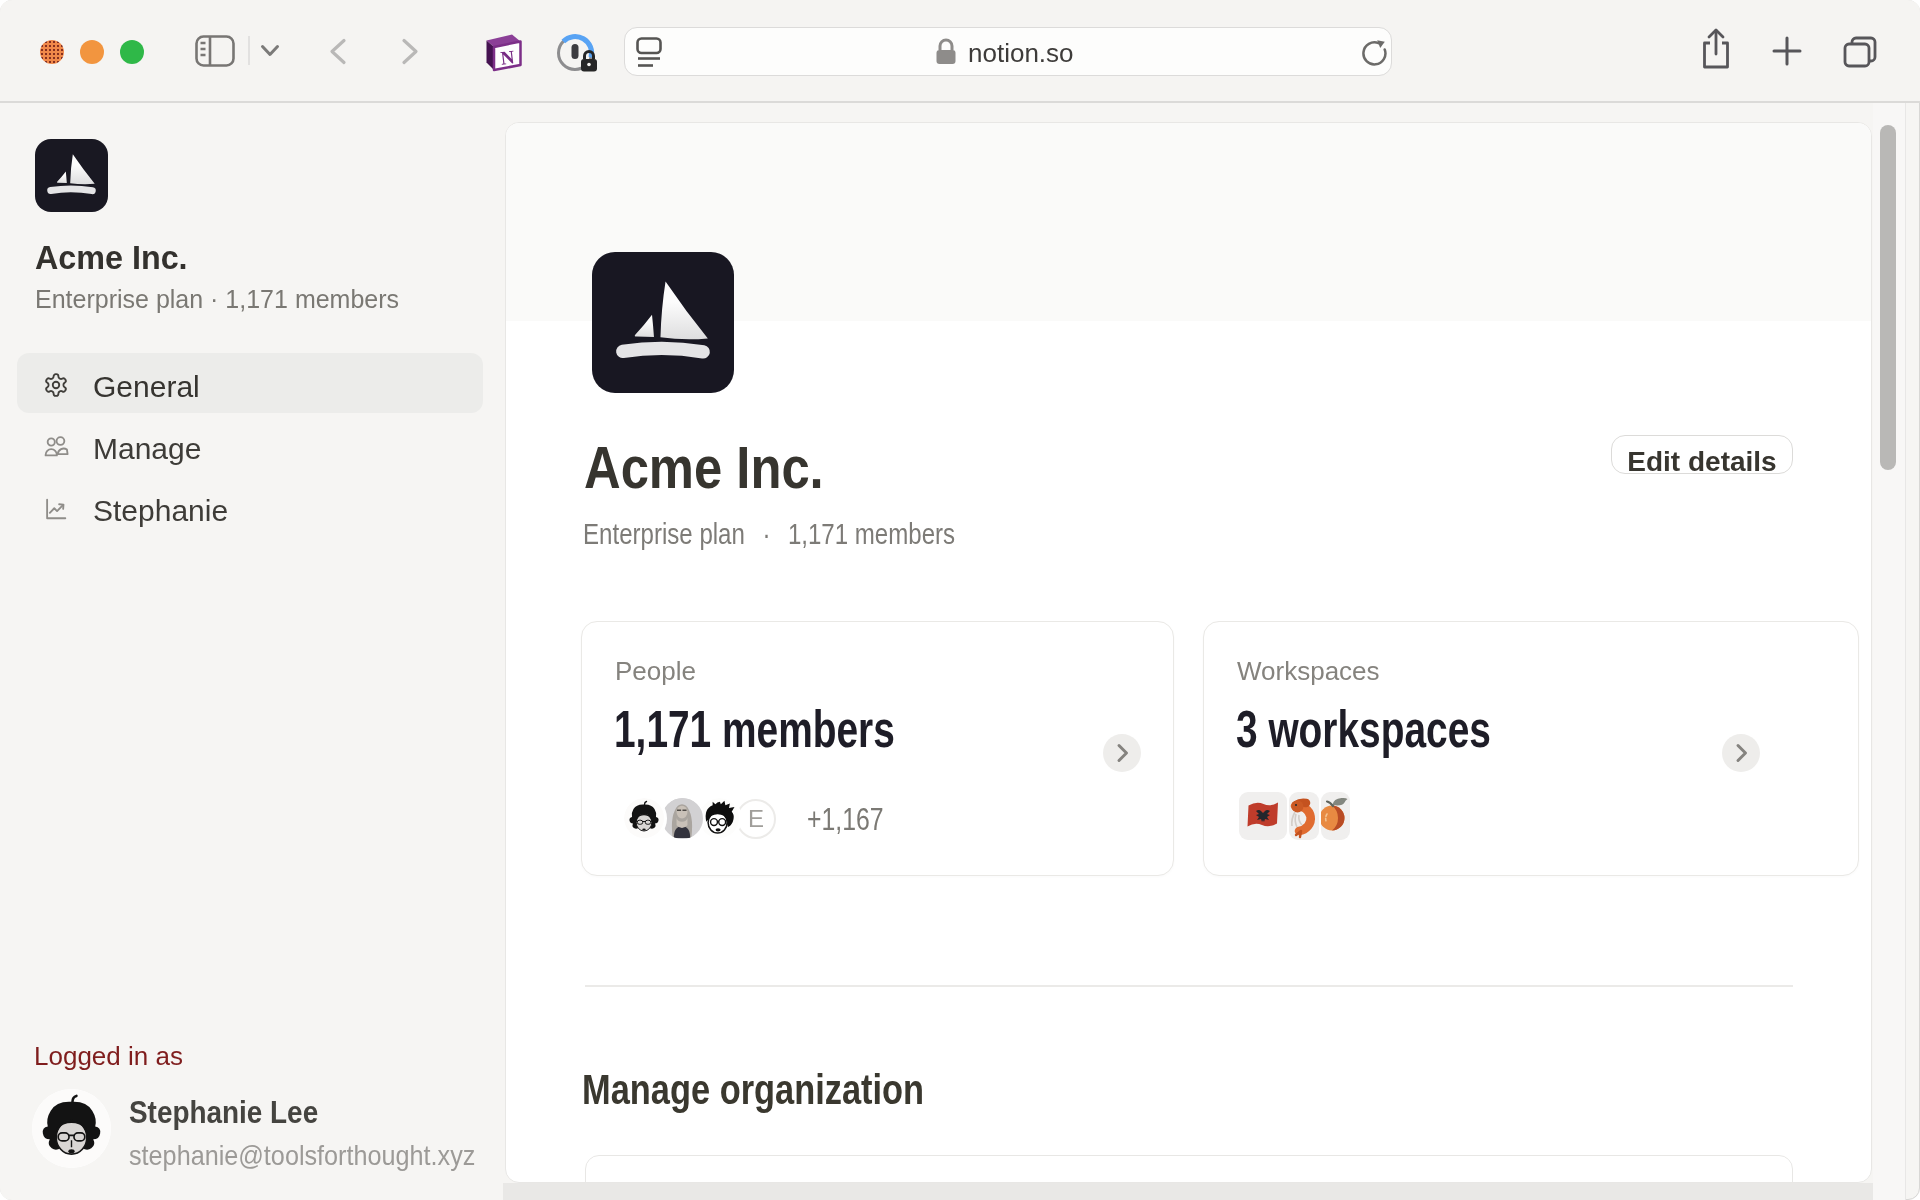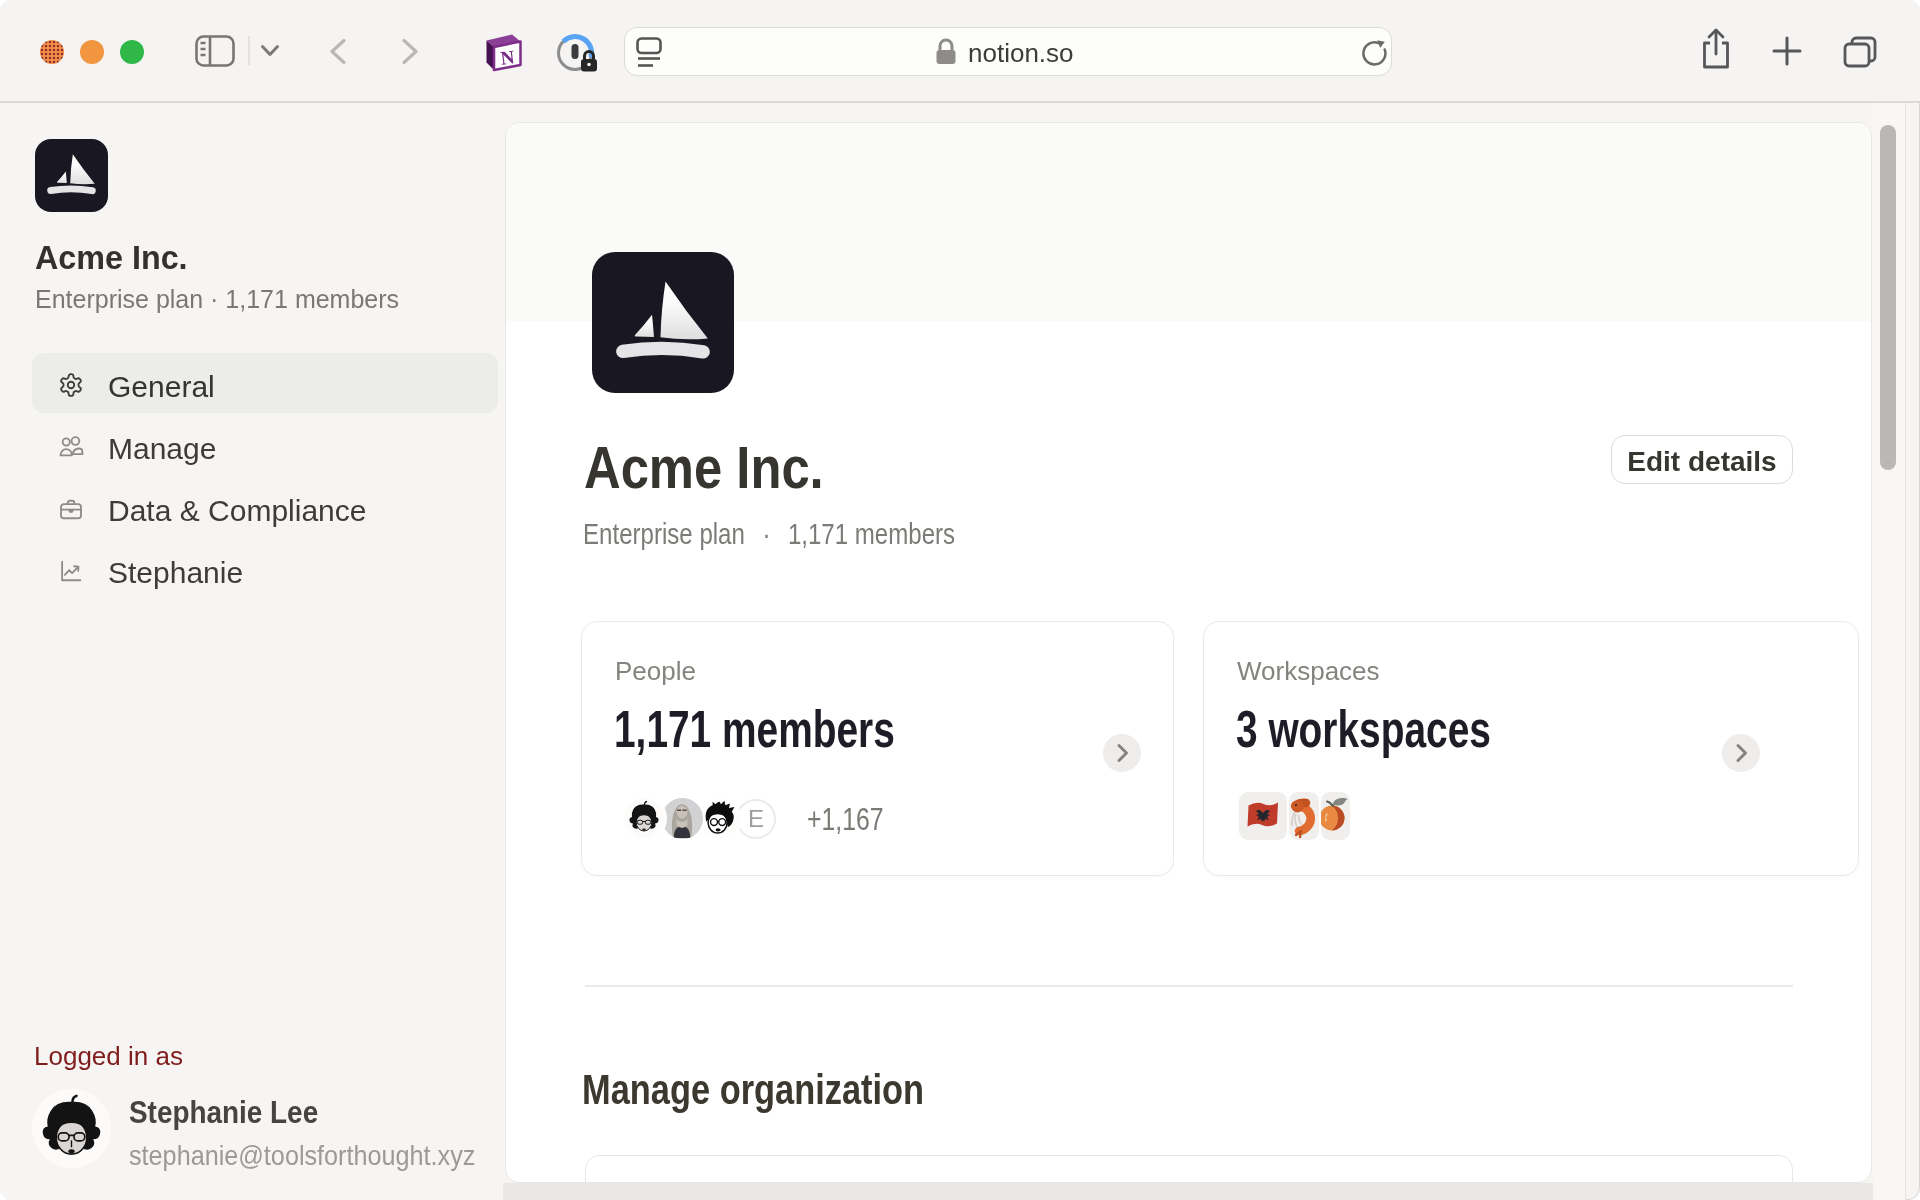--- a/index.html
+++ b/index.html
@@ -10,38 +10,38 @@
   
   .tb { position:absolute; left:0; top:0; width:1920px; height:103px; background:#f5f4f2; border-bottom:2px solid #dbdad8; }
   .light { position:absolute; top:40px; width:24px; height:24px; border-radius:50%; }
   .urlbar { position:absolute; left:624px; top:27px; width:768px; height:49px; background:#fdfdfc; border:1.5px solid #dcdbda; border-radius:13px; }
 
   
   .side { position:absolute; left:0; top:103px; width:505px; height:1097px; background:#f6f5f3; }
   .slogo { position:absolute; left:35px; top:36px; width:73px; height:73px; border-radius:16px; background:#191822; }
   .stitle { position:absolute; left:35px; top:135px; font-size:34px; font-weight:700; color:#33312d; transform:scaleX(.95); transform-origin:left top;}
   .ssub { position:absolute; left:35px; top:182px; font-size:25px; color:#7a7873; }
-  .nav { position:absolute; left:32px; top:250px; width:466px;text-align:right; }
+  .nav { position:absolute; left:17px; top:250px; width:466px;text-align:right; }
   .nrow { position:relative; height:60px; margin-bottom:2px; border-radius:12px; }
   .nrow.sel { background:#ececea; }
   .nrow svg { position:absolute; left:26px; top:calc(50% + 2px); transform:translateY(-50%); }
   .nrow .lbl { position:absolute; left:76px; top:calc(50% + 4px); transform:translateY(-50%); font-size:30px; color:#3e3c38; }
   .loggedas { position:absolute; left:34px; top:938px; font-size:26px; color:#7f1d1d; }
   .uavatar { position:absolute; left:32px; top:986px; width:79px; height:79px; border-radius:50%; overflow:hidden; background:#fff; }
   .uname { position:absolute; left:129px; top:992px; font-size:31px; font-weight:600; color:#454440; transform:scaleX(.9); transform-origin:left top;}
   .uemail { position:absolute; left:129px; top:1037px; font-size:28px; color:#9c9a97; transform:scaleX(.9); transform-origin:left top;}
 
   
   .card { position:absolute; left:505px; top:122px; width:1367px; height:1061px; background:#fff; border:1.5px solid #e8e7e5; border-radius:14px; overflow:hidden; }
   .cover { position:absolute; left:0; top:0; width:100%; height:198px; background:#fafaf9; }
   .biglogo { position:absolute; left:86px; top:129px; width:142px; height:141px; border-radius:23px; background:#181722; }
   .h1 { position:absolute; left:78px; top:311px; font-size:59px; font-weight:700; color:#37352f; transform:scaleX(.86); transform-origin:left top; }
   .h1sub { position:absolute; left:77px; top:395px; font-size:29px; color:#7d7b77; transform:scaleX(.83); transform-origin:left top; }
   .h1sub .dot { display:inline-block; margin:0 13px; }
-  .editbtn { position:absolute; left:1105px; top:312px; width:182px; height:49px; border:1.5px solid #dcdbd9; border-radius:14px; background:#fff; font-size:28px; font-weight:600; color:#37352f; text-align:center; line-height:52px; }
+  .editbtn { position:absolute; left:1105px; top:312px; width:182px; height:39px; border:1.5px solid #dcdbd9; border-radius:14px; background:#fff; font-size:28px; font-weight:600; color:#37352f; text-align:center; line-height:52px; }
   .stat { position:absolute; top:498px; height:255px; background:#fff; border:1.5px solid #eae9e6; border-radius:16px; box-shadow:0 1px 3px rgba(0,0,0,0.025); }
   .stat .lab { position:absolute; left:33px; top:34px; font-size:26px; color:#85837e; }
   .stat .val { position:absolute; left:32px; top:76px; font-size:52.5px; font-weight:700; color:#1e1d27; transform:scaleX(.74); transform-origin:left top; }
   .chevcirc { position:absolute; width:38px; height:38px; border-radius:50%; background:#eeedeb; }
   .divider { position:absolute; left:79px; top:862px; width:1208px; height:2px; background:#ebeae8; }
   .h2 { position:absolute; left:76px; top:942px; font-size:43px; font-weight:700; color:#3a382f; transform:scaleX(.8); transform-origin:left top; }
   .innercard { position:absolute; left:79px; top:1032px; width:1208px; height:60px; background:#fff; border:1.5px solid #e8e7e5; border-radius:14px; }
 
   .bottomband { position:absolute; left:503px; top:1183px; width:1403px; height:17px; background:#e9e8e6; }
   .track { position:absolute; left:1873px; top:103px; width:33px; height:1097px; background:#f8f7f6; border-right:1px solid #e8e7e6;}
@@ -156,29 +156,20 @@
         <span class="lbl" style="color:#363430;">General</span>
       </div>
       <div class="nrow">
         <svg width="26" height="26" viewBox="0 0 24 24" fill="none" stroke="#8f8d89" stroke-width="1.7" stroke-linecap="round" stroke-linejoin="round">
           <circle cx="7.6" cy="7.4" r="3.3"></circle>
           <circle cx="16.1" cy="6.5" r="3.6"></circle>
           <path d="M2.4,19.8 v-0.4 a5.2,5.4 0 0 1 10.4,0 v0.4 z"></path>
           <path d="M13.6,18.6 a5.5,5.7 0 0 1 8.5,-4.2 l0.6,4.2 z"></path>
         </svg>
         <span class="lbl">Manage</span>
-      </div>
-      <div class="nrow">
-        <svg width="26" height="26" viewBox="0 0 24 24" fill="none" stroke="#8f8d89" stroke-width="1.7" stroke-linecap="round" stroke-linejoin="round">
-          <rect x="2.8" y="7.5" width="18.4" height="13" rx="2.6"></rect>
-          <path d="M9,7.5 V6.2 a1.8,1.8 0 0 1 1.8,-1.8 h2.4 a1.8,1.8 0 0 1 1.8,1.8 v1.3"></path>
-          <path d="M2.8,12.6 h7.4 m3.6,0 h7.4"></path>
-          <path d="M10.2,12.6 h3.6 l-0.7,2 h-2.2 z" fill="#8f8d89"></path>
-        </svg>
-        <span class="lbl">Data &amp; Compliance</span>
       </div>
       <div class="nrow">
         <svg width="26" height="26" viewBox="0 0 24 24" fill="none" stroke="#8f8d89" stroke-width="1.7" stroke-linecap="round" stroke-linejoin="round">
           <path d="M3.8,3.5 V20.5 H20.6"></path>
           <polyline points="6.3,15.5 10.4,11.3 13,13.9 18.6,8.2"></polyline>
           <polyline points="14.9,7.6 18.9,7.9 18.6,11.9"></polyline>
         </svg>
         <span class="lbl">Stephanie</span>
       </div>
     </div>

